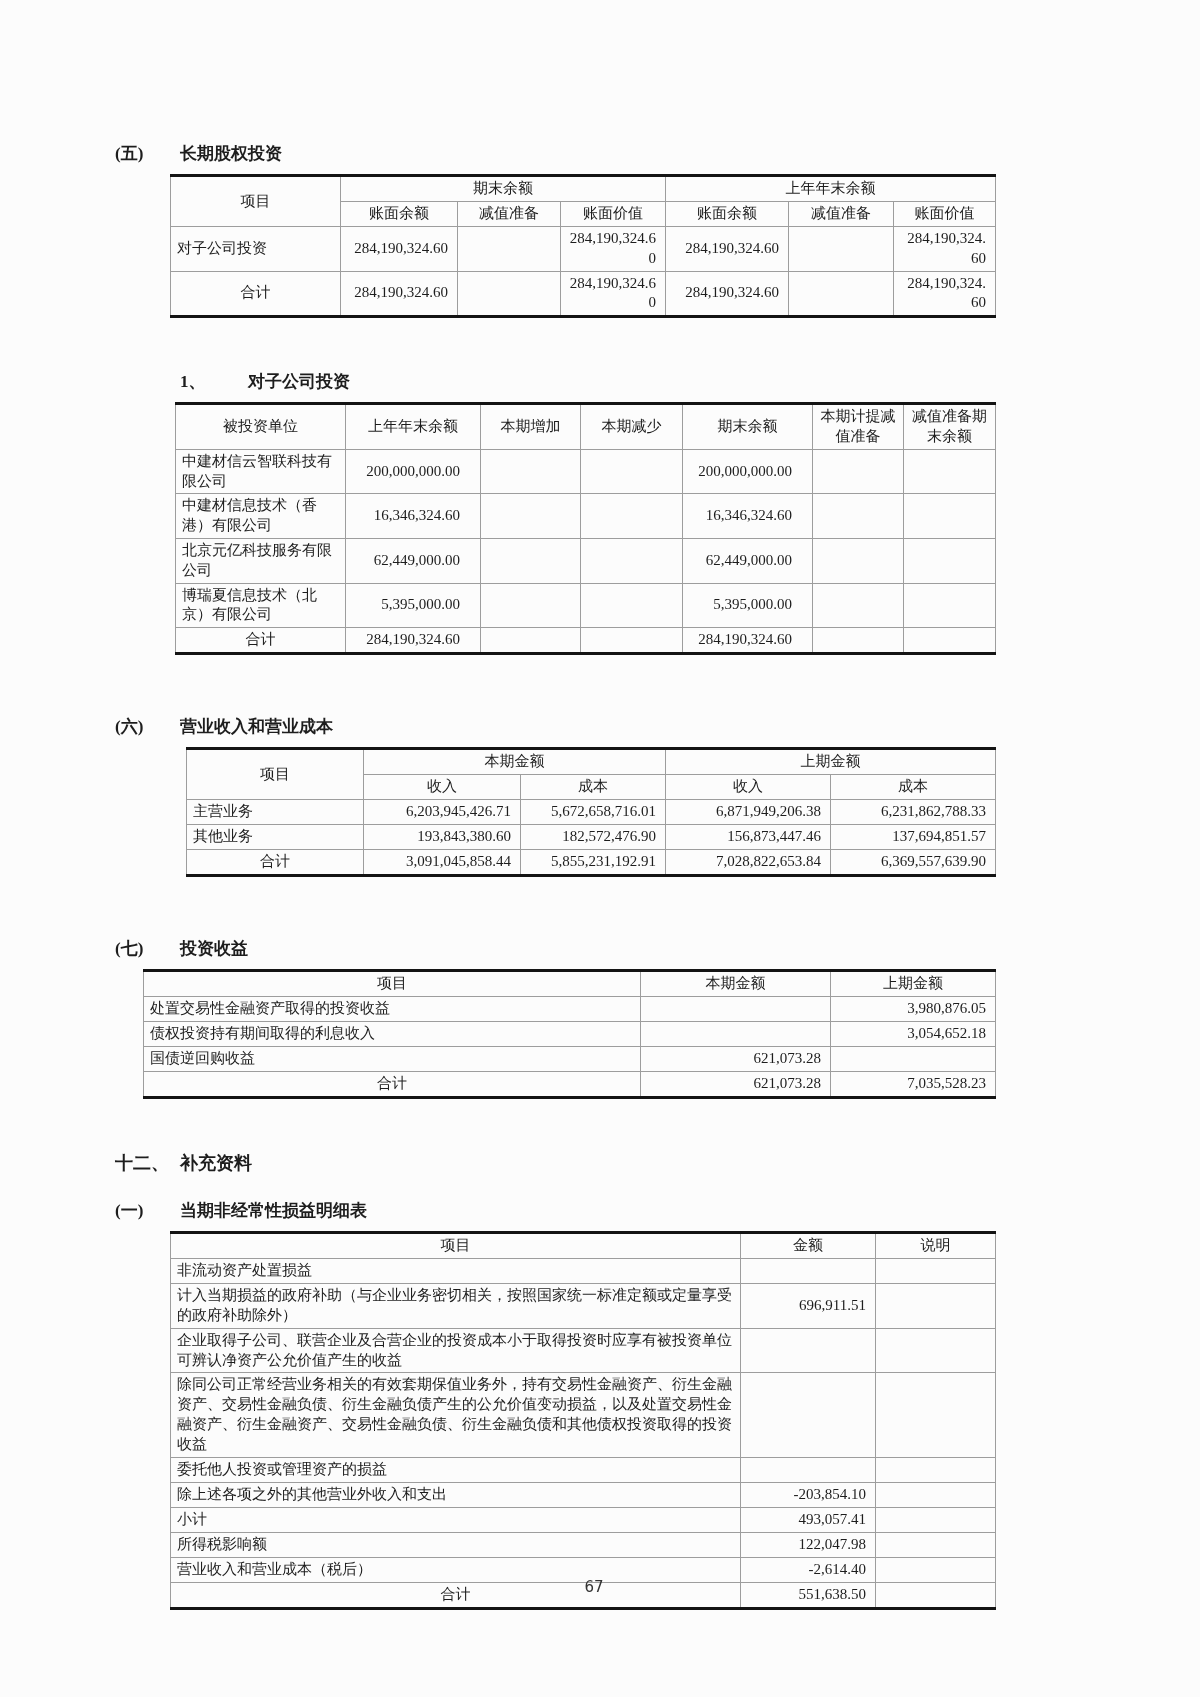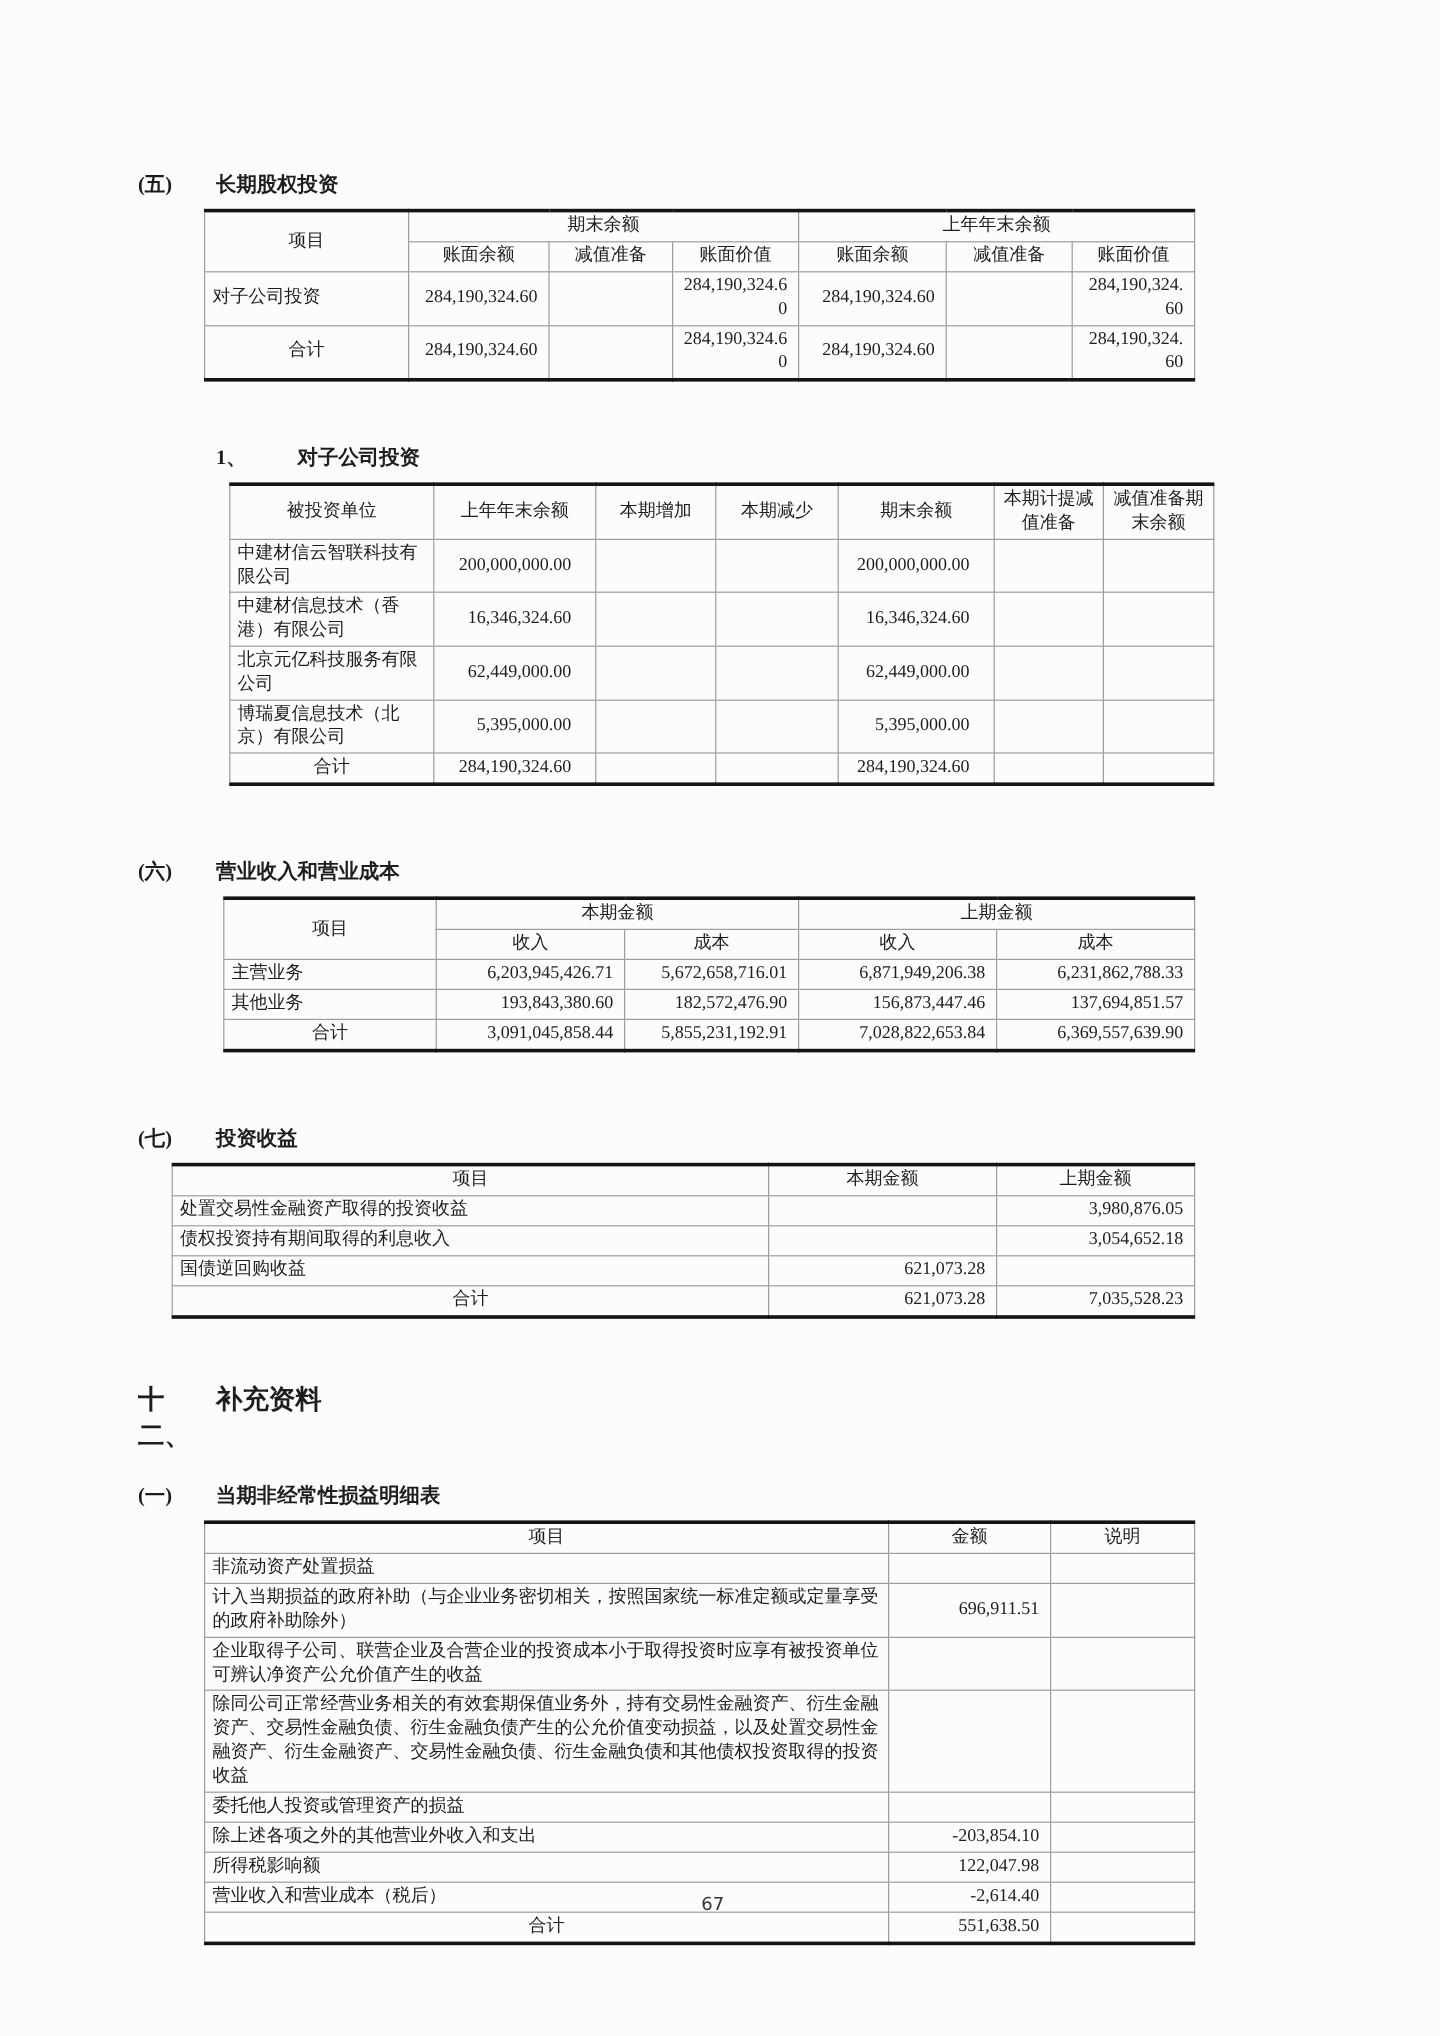--- a/index.html
+++ b/index.html
@@ -10,21 +10,21 @@
     font-family:"Liberation Serif","DejaVu Serif",serif;
     color:#1d1d1d;
     overflow:hidden;
   }
   .content { position:absolute; left:115px; top:142px; width:890px; }
 
   .sec { display:flex; align-items:baseline; font-weight:bold; font-size:17px; margin-bottom:9px; }
   .sec .sec-num { width:65px; flex:0 0 65px; }
   .sec.sub { margin-left:65px; }
   .sec.sub .sec-num { width:68px; flex:0 0 68px; }
-  .sec.major { font-size:22px; }
+  .sec.major { font-size:18px; }
   .sec.major .sec-num { width:65px; flex:0 0 65px; }
 
   table {
     border-collapse:collapse;
     table-layout:fixed;
     border-top:3px solid #141414;
     border-bottom:3px solid #141414;
   }
   th, td {
     border:1px solid #9d9d9d;
@@ -37,21 +37,21 @@
     word-break:break-all;
     overflow:hidden;
   }
   th { text-align:center; }
   .lft { text-align:left; }
   .ctr { text-align:center; }
   .num { text-align:right; padding-right:9px; }
   .numw { text-align:right; padding-right:20px; }
 
   .t1 { width:825px; margin-left:55px; }
-  .t2 { width:820px; margin-left:76px; margin-top:0; }
+  .t2 { width:820px; margin-left:60px; margin-top:0; }
   .t3 { width:809px; margin-left:71px; }
   .t4 { width:852px; margin-left:28px; }
   .t5 { width:825px; margin-left:55px; }
 
   .gap52 { margin-top:52px; }
   .gap60 { margin-top:60px; }
   .gap24 { margin-top:24px; }
 
   .page-number {
     position:absolute; left:0; right:12px; top:1578px;
@@ -319,20 +319,25 @@
         <td class="lft">委托他人投资或管理资产的损益</td>
         <td class="num"></td>
         <td></td>
       </tr>
       <tr>
         <td class="lft">除上述各项之外的其他营业外收入和支出</td>
         <td class="num">-203,854.10</td>
         <td></td>
       </tr>
       <tr>
+        <td class="lft">小计</td>
+        <td class="num">493,057.41</td>
+        <td></td>
+      </tr>
+      <tr>
         <td class="lft">所得税影响额</td>
         <td class="num">122,047.98</td>
         <td></td>
       </tr>
       <tr>
         <td class="lft">营业收入和营业成本（税后）</td>
         <td class="num">-2,614.40</td>
         <td></td>
       </tr>
       <tr>

